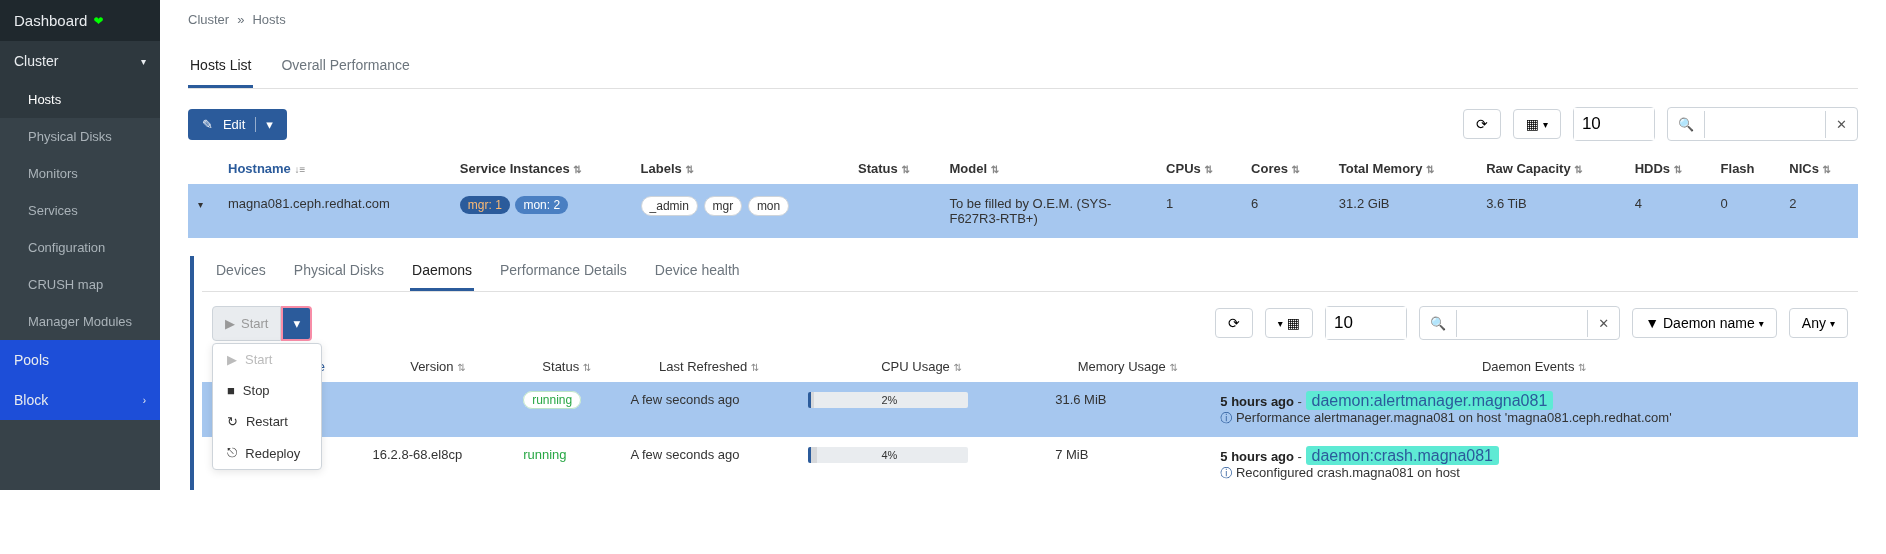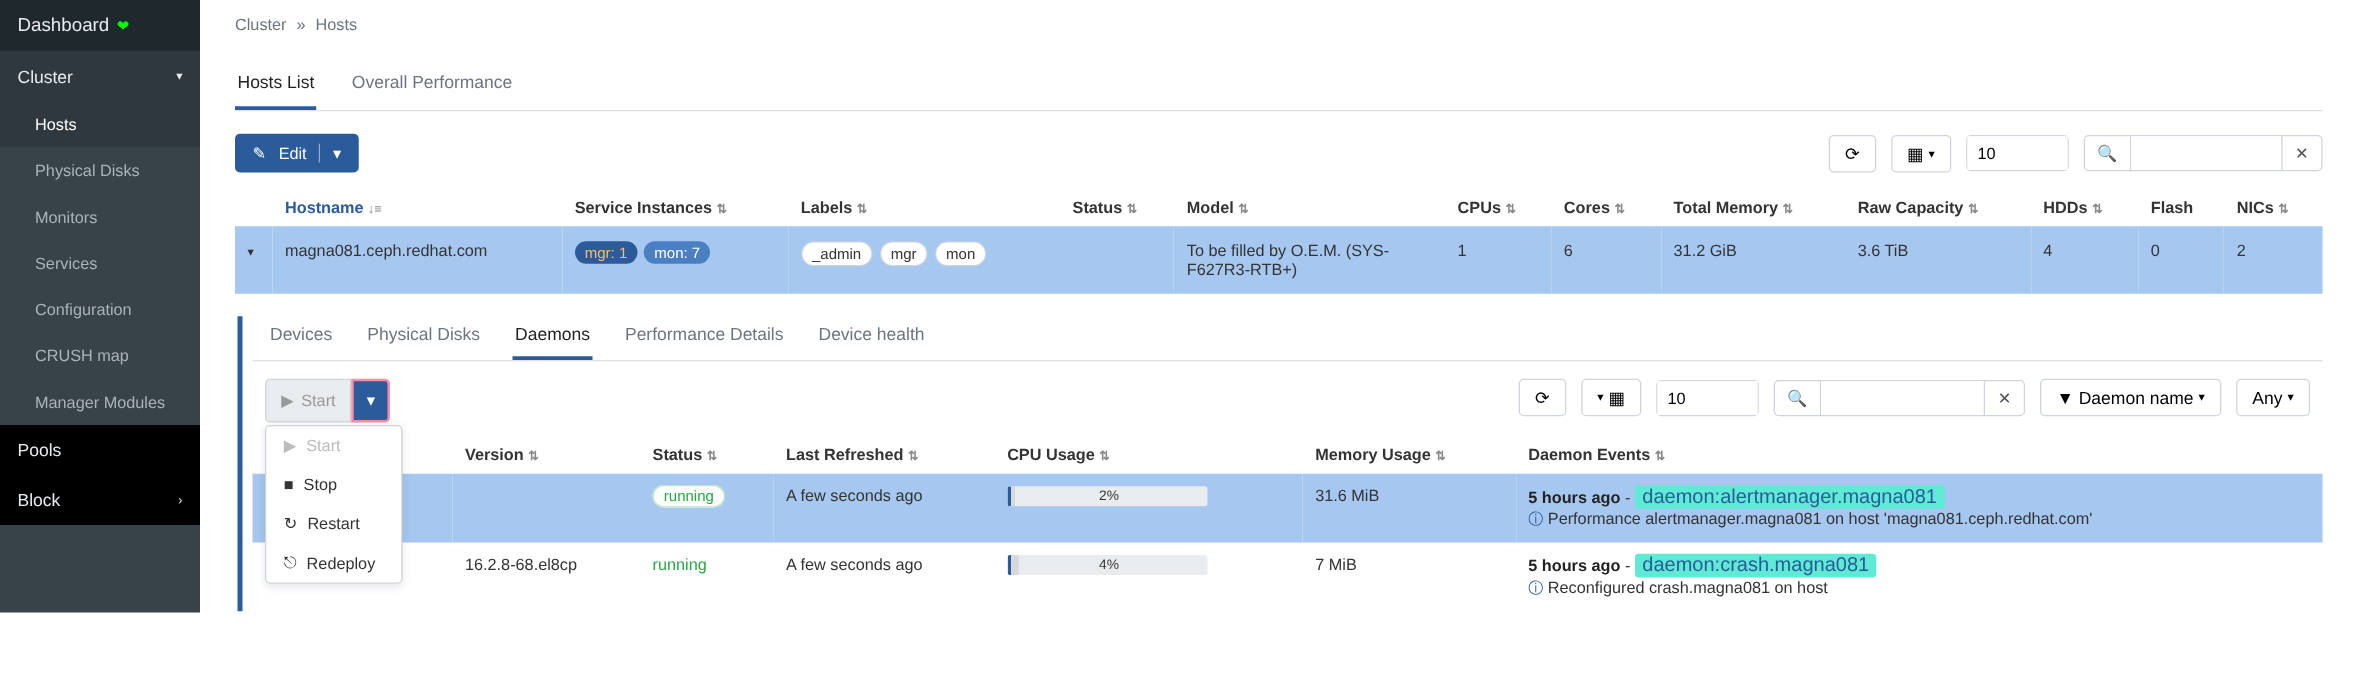--- a/index.html
+++ b/index.html
@@ -1,37 +1,37 @@
 <!DOCTYPE html>
 <html><head>
 <meta charset="utf-8">
 <style>
 * { box-sizing: border-box; margin: 0; padding: 0; }
 body { font-family: "Helvetica Neue", Arial, sans-serif; font-size: 13px; color: #333; background: #fff; width: 1886px; height: 554px; overflow: hidden; }
 .app { display: flex; height: 490px; }
 .sidebar { width: 160px; background: #374249; color: #e9ecef; display: flex; flex-direction: column; font-size: 14px; }
 .sidebar .top { background: #1f282d; padding: 12px 14px; display: flex; align-items: center; gap: 6px; font-size: 15px; }
 .sidebar .section-head { background: #2e383e; padding: 12px 14px; display: flex; justify-content: space-between; align-items: center; }
-.sidebar .section-head.dark { background: #000000; }
+.sidebar .section-head.dark { background: #1d4ed8; }
 .sidebar .nav-item { padding: 11px 14px 11px 28px; color: #aab3b9; font-size: 13px; cursor: pointer; display: flex; align-items: center; gap: 6px; }
 .sidebar .nav-item.active { background: #2e383e; color: #fff; }
 .sidebar .badge-red { background: #dc3545; color: #fff; border-radius: 9px; font-size: 11px; padding: 1px 6px; }
 .heartbeat { color: #0f0; font-size: 12px; }
 .main { flex: 1; padding: 12px 28px; overflow: auto; }
 .breadcrumb { color: #6c757d; font-size: 13px; display: flex; align-items: center; gap: 8px; margin-bottom: 24px; }
 .tabs { display: flex; gap: 26px; border-bottom: 1px solid #e0e0e0; margin-bottom: 18px; font-size: 14px; }
 .tabs .tab { padding: 6px 2px 12px 2px; color: #6c757d; cursor: pointer; }
 .tabs .tab.active { color: #222; border-bottom: 3px solid #2b5b9b; font-weight: 500; }
 .toolbar { display: flex; justify-content: space-between; margin-bottom: 12px; align-items: center; }
 .btn-primary { background: #2b5b9b; color: #fff; border: none; border-radius: 4px; padding: 8px 14px; font-size: 13px; display: inline-flex; align-items: center; gap: 10px; cursor: pointer; }
 .btn-primary .split { border-left: 1px solid rgba(255,255,255,0.5); padding-left: 10px; }
 .right-tools { display: flex; gap: 12px; align-items: center; }
 .icon-btn { border: 1px solid #ced4da; background: #fff; border-radius: 4px; padding: 6px 12px; cursor: pointer; display: inline-flex; align-items: center; gap: 4px; font-size: 14px; }
 .input-box { border: 1px solid #ced4da; border-radius: 4px; display: flex; align-items: center; }
-.input-box input { border: none; outline: none; padding: 6px 8px; font-size: 13px; }
+.input-box input { border: none; outline: none; padding: 6px 8px; font-size: 17px; }
 .input-box .addon { padding: 6px 10px; border-right: 1px solid #ced4da; color: #555; }
 .input-box .addon-r { padding: 6px 10px; border-left: 1px solid #ced4da; color: #555; }
 table.hosts { width: 100%; border-collapse: collapse; font-size: 13px; }
 table.hosts th { text-align: left; font-weight: 600; color: #333; padding: 8px 10px; white-space: nowrap; }
 table.hosts th.hostname-th { color: #2b5b9b; }
 table.hosts td { padding: 12px 10px; vertical-align: top; }
 tr.selected-row td { background: #a6c7ef; }
 .sort { color: #888; font-size: 10px; }
 .pill { display: inline-block; border-radius: 11px; padding: 2px 8px; font-size: 12px; margin-right: 2px; }
 .pill-blue { background: #2b5b9b; color: #fdba74; }
@@ -40,21 +40,21 @@
 .subtabs { display: flex; gap: 24px; border-bottom: 1px solid #e0e0e0; margin: 18px 0 14px 0; padding-left: 12px; font-size: 14px; }
 .subtabs .stab { padding: 6px 2px 10px 2px; color: #6c757d; cursor: pointer; }
 .subtabs .stab.active { color: #222; border-bottom: 3px solid #2b5b9b; font-weight: 500; }
 .btn-gray { background: #e9ecef; color: #999; border: 1px solid #ced4da; border-radius: 4px 0 0 4px; padding: 7px 12px; font-size: 13px; display: inline-flex; align-items: center; gap: 6px; cursor: not-allowed; }
 .btn-caret { background: #2b5b9b; border: 2px solid #f78da7; border-radius: 0 4px 4px 0; padding: 8px 10px; color: #fff; cursor: pointer; }
 .dropdown-menu { position: absolute; background: #fff; border: 1px solid #ced4da; border-radius: 4px; box-shadow: 0 2px 8px rgba(0,0,0,0.1); margin-top: 2px; min-width: 110px; z-index: 10; }
 .dropdown-menu .mi { padding: 8px 14px; display: flex; align-items: center; gap: 8px; color: #333; font-size: 13px; cursor: pointer; }
 .dropdown-menu .mi.disabled { color: #bbb; cursor: not-allowed; }
 .daemon-toolbar { display: flex; justify-content: space-between; align-items: flex-start; padding: 0 10px; margin-bottom: 10px; position: relative; }
 table.daemons { width: 100%; border-collapse: collapse; font-size: 13px; }
-table.daemons th { text-align: left; font-weight: 700; padding: 8px 10px; white-space: nowrap; }
+table.daemons th { text-align: center; font-weight: 400; padding: 8px 10px; white-space: nowrap; }
 table.daemons th.dname-th { color: #2b5b9b; }
 table.daemons td { padding: 10px 10px; vertical-align: top; }
 tr.selected-daemon td { background: #a6c7ef; }
 .status-running { color: #28a745; }
 .pill-running { background: #fff; border: 1px solid #bde5c8; color: #28a745; border-radius: 10px; padding: 1px 8px; font-size: 12px; }
 .progress { background: #e9ecef; border-radius: 2px; height: 16px; width: 160px; position: relative; border-left: 3px solid #2b5b9b; }
 .progress .fill { background: #d6d8db; height: 100%; }
 .progress .pct { position: absolute; left: 50%; top: 50%; transform: translate(-50%, -50%); font-size: 11px; color: #333; }
 .event-pill { background: #5eead4; color: #2b5b9b; border-radius: 3px; padding: 1px 6px; font-size: 16px; text-align: right; }
 .info-icon { color: #2b5b9b; font-size: 12px; }
@@ -158,21 +158,21 @@
           <th><span>Flash</span></th>
           <th><span>NICs</span> <span class="sort">⇅</span></th>
         </tr>
       </thead>
       <tbody>
         <tr class="selected-row">
           <td><span class="chevron">▾</span></td>
           <td>magna081.ceph.redhat.com</td>
           <td>
             <span class="pill pill-blue">mgr: 1</span>
-            <span class="pill pill-lightblue">mon: 7</span>
+            <span class="pill pill-lightblue">mon: 2</span>
           </td>
           <td>
             <span class="pill pill-outline">_admin</span>
             <span class="pill pill-outline">mgr</span>
             <span class="pill pill-outline">mon</span>
           </td>
           <td></td>
           <td style="max-width:170px">To be filled by O.E.M. (SYS-F627R3-RTB+)</td>
           <td>1</td>
           <td>6</td>

